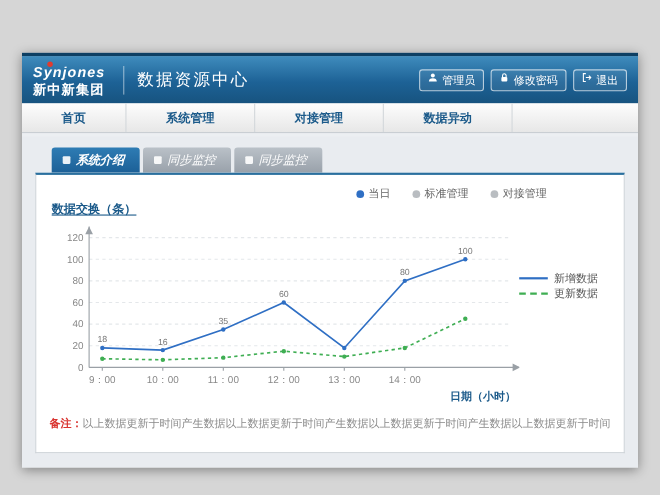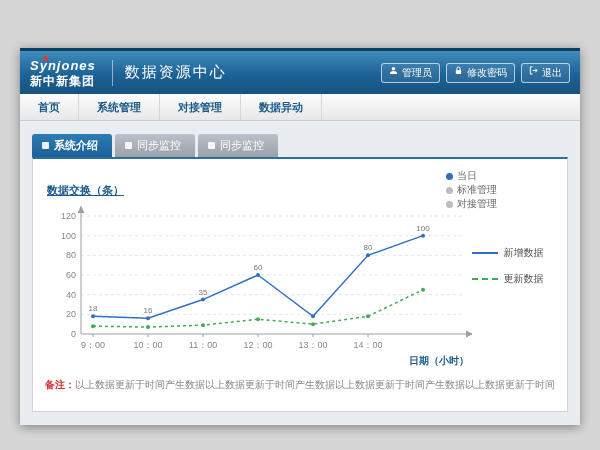--- a/index.html
+++ b/index.html
@@ -32,45 +32,45 @@
     border:1px solid rgba(255,255,255,.65); border-radius:3px;
     padding:2px 7px; background:rgba(255,255,255,.08); cursor:pointer; white-space:nowrap;
   }
   .hbtn svg { display:block; }
   
   .nav {
     height:27px; background:linear-gradient(#fdfdfd,#e7e7e7);
     border-bottom:1px solid #c9ced3; display:flex; align-items:stretch;
   }
   .nav-item {
-    padding:0 18px; display:flex; align-items:center; font-size:11px; font-weight:bold;
+    padding:0 36px; display:flex; align-items:center; font-size:11px; font-weight:bold;
     color:#1b5a8a; border-right:1px solid #d3d7db; cursor:pointer;
   }
   
   .content { position:absolute; top:76px; left:0; right:0; bottom:0; background:#e9ecf0; padding:10px 12px 0 12px; }
-  .tabs { display:flex; gap:3px; margin-left:0; }
+  .tabs { display:flex; gap:3px; margin-left:15px;font-style:italic; }
   .tab {
     font-size:11px; color:#fff; padding:4px 14px 4px 10px; border-radius:3px 3px 0 0;
     background:linear-gradient(#bac1c8,#99a1aa); cursor:pointer;
     display:flex; gap:5px; align-items:center;
   }
   .tab.active { background:linear-gradient(#2e7cb4,#1c6097); font-weight:bold; }
   .tab-glyph { width:7px; height:7px; background:rgba(255,255,255,.9); display:inline-block; border-radius:1px; }
   .panel {
     background:#fff; border:1px solid #cfd4d9; border-top:2px solid #2a6f9e;
     height:255px; position:relative; padding:8px 12px 0 12px;
   }
   
-  .filters { position:absolute; right:70px; top:10px; display:flex; gap:0; font-size:10px; color:#666;flex-direction:column; }
+  .filters { position:absolute; right:70px; top:10px; display:flex; gap:20px; font-size:10px; color:#666; }
   .filter { display:flex; align-items:center; gap:4px; cursor:pointer; }
   .fdot { width:7px; height:7px; border-radius:50%; background:#b9bdc1; display:inline-block; }
   .filter.active .fdot { background:#2f6fc4; }
   .ylabel { color:#1b5a8a; font-size:11px; font-weight:bold; margin:16px 0 0 2px;text-decoration:underline; }
   .chart-row { display:flex; align-items:flex-start; }
-  .series-legend { margin-top:48px; display:flex; flex-direction:column; gap:12px; width:86px; font-size:10px; color:#555; }
+  .series-legend { margin-top:48px; display:flex; flex-direction:column; gap:0; width:86px; font-size:10px; color:#555; }
   .series-item { display:flex; align-items:center; gap:6px; }
   .series-sample { width:26px; height:0; border-top:2px solid #999; display:inline-block; }
   .note { margin-top:8px; text-align:center; font-size:10px; color:#8a8a8a; white-space:nowrap; overflow:hidden; }
   .note-label { color:#d9332f; font-weight:bold; }
 </style>
 </head>
 <body>
 
 <div class="window">
 

